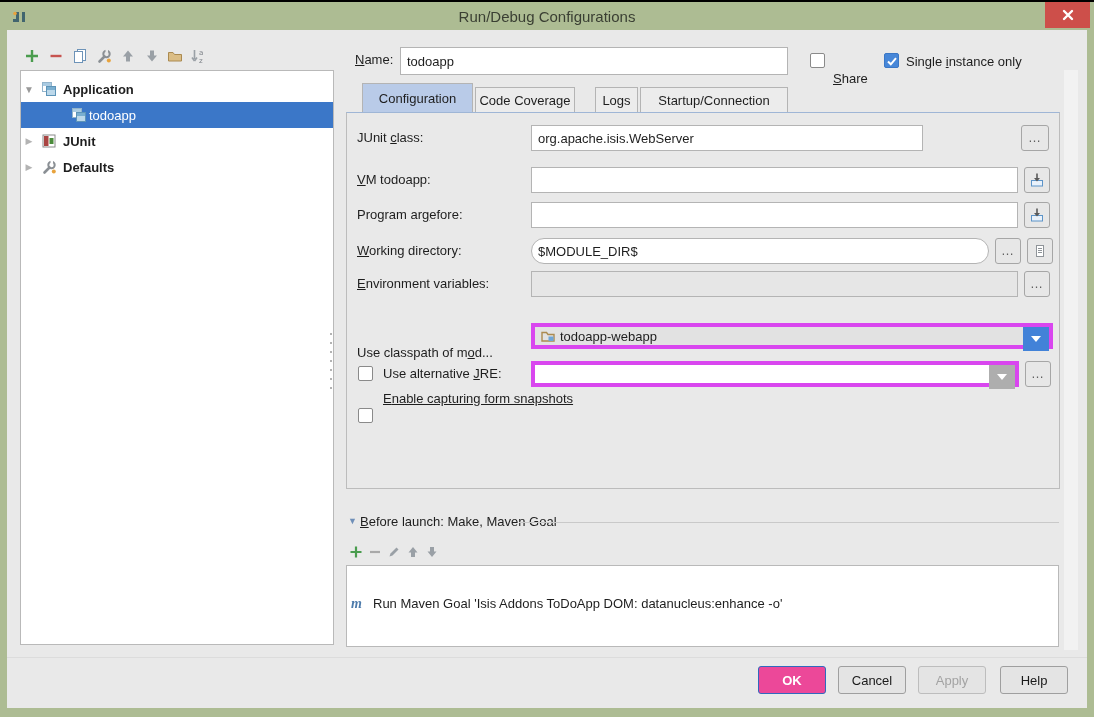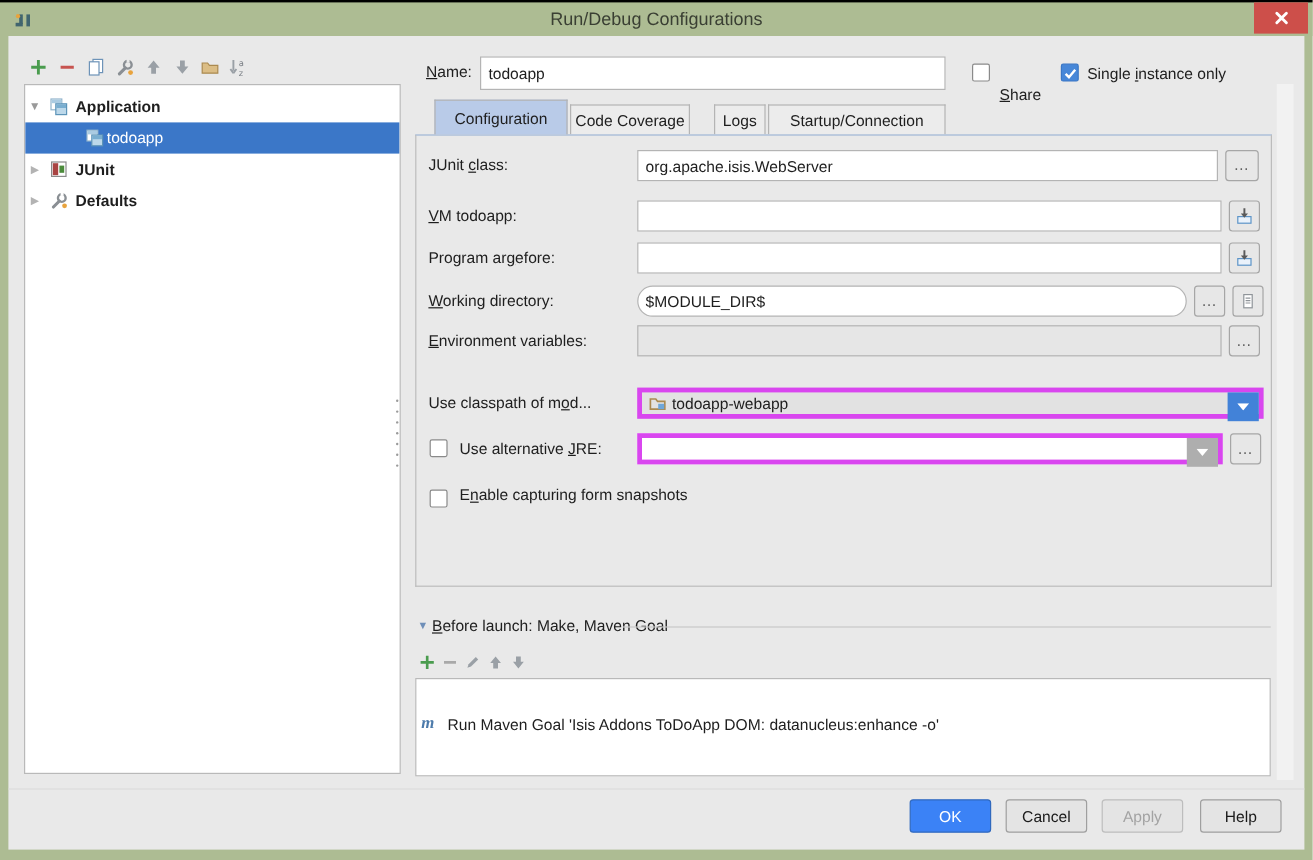--- a/index.html
+++ b/index.html
@@ -59,21 +59,21 @@
   
   .bl-line{position:absolute;height:1px;background:#c9c9c9;}
   .bl-list{position:absolute;left:339px;top:535px;width:713px;height:82px;background:#ffffff;border:1px solid #b9b9b9;}
   .bl-row{position:absolute;left:0;width:100%;height:24px;display:flex;align-items:center;}
   .bl-row.striped{background:#edf3fb;}
   .bl-row .bl-ic{margin:0 7px 0 4px;width:15px;height:15px;flex:none;}
   .maven-m{font-family:"Liberation Serif", serif;font-style:italic;font-weight:bold;color:#4d7bab;font-size:14px;line-height:15px;}
   
   .btn{position:absolute;top:636px;width:68px;height:28px;background:#e4e4e4;border:1px solid #9f9f9f;border-radius:3px;
        display:flex;align-items:center;justify-content:center;font-size:13px;color:#1a1a1a;cursor:pointer;}
-  .btn.primary{background:#3b82f6;border-color:#3069be;color:#ffffff;font-weight:normal;}
+  .btn.primary{background:#ec4899;border-color:#3069be;color:#ffffff;font-weight:bold;}
   .btn.disabled{color:#a3a3a3;border-color:#bdbdbd;cursor:default;}
   .separator{position:absolute;left:0;top:627px;width:1080px;height:1px;background:#dcdcdc;}
   .scroll-track{position:absolute;left:1057px;top:40px;width:14px;height:580px;background:#f2f2f2;}
   .tb-icon{position:absolute;width:16px;height:16px;top:18px;cursor:pointer;}
   .bl-tb-icon{position:absolute;width:14px;height:14px;top:515px;cursor:pointer;}
 </style>
 </head>
 <body>
 
 <div class="window">
@@ -213,21 +213,21 @@
     <div class="tab" style="left:572px;width:43px;">
         <span>Logs</span>
       </div>
     <div class="tab" style="left:617px;width:148px;">
         <span>Startup/Connection</span>
       </div>
 
     <div class="tab-panel">
 
       <span class="flabel" style="left:10px;top:17px;"><span>JUnit </span><span class="u">c</span><span>lass:</span></span>
-      <input class="txt" style="left: 184px; top: 12px; width: 484px;" value="org.apache.isis.WebServer">
+      <input class="txt" style="left: 184px; top: 12px; width: 392px;" value="org.apache.isis.WebServer">
       <div class="sq-btn" style="left:674px;top:12px;">
           <span class="ellipsis">…</span>
         </div>
 
       <span class="flabel" style="left:10px;top:59px;"><span></span><span class="u">V</span><span>M todoapp:</span></span>
       <input class="txt" style="left: 184px; top: 54px; width: 487px;" value="">
       <div class="sq-btn" style="left:677px;top:54px;width:26px;">
         <svg width="16" height="16">
             <rect x="2.5" y="8.5" width="11" height="5.5" fill="#eaf2fb" stroke="#5d94c8"></rect>
             <path d="M8 1.5 V8" stroke="#5a5a5a" stroke-width="1.6"></path>
@@ -256,21 +256,21 @@
             <path d="M6 5.5 H10 M6 7.5 H10 M6 9.5 H10" stroke="#8f9499" stroke-width="1"></path>
           </svg>
       </div>
 
       <span class="flabel" style="left:10px;top:163px;"><span></span><span class="u">E</span><span>nvironment variables:</span></span>
       <input class="txt disabled" style="left: 184px; top: 158px; width: 487px;" value="">
       <div class="sq-btn" style="left:677px;top:158px;width:26px;">
           <span class="ellipsis">…</span>
         </div>
 
-      <span class="flabel" style="left:10px;top:215px;text-align:center;"><span>Use classpath of m</span><span class="u">o</span><span>d...</span></span>
+      <span class="flabel" style="left:10px;top:232px;text-align:center;"><span>Use classpath of m</span><span class="u">o</span><span>d...</span></span>
       <div class="combo" style="left:184px;top:210px;width:522px;">
         <span style="margin-left:5px;width:16px;height:16px;flex:none;">
           <svg width="16" height="16">
               <path d="M2 4.5 H6.5 L8 6.5 H14 V13 H2 Z" fill="none" stroke="#ab8a50" stroke-width="1.4"></path>
               <rect x="8.5" y="8.5" width="5" height="4.5" fill="#6ea6d8"></rect>
             </svg>
         </span>
         <span class="combo-text">todoapp-webapp</span>
         <span class="combo-arrow blue">
           <svg width="10" height="6">
@@ -287,21 +287,21 @@
           <svg width="10" height="6">
               <polygon points="0,0 10,0 5,6" fill="#ffffff"></polygon>
             </svg>
         </span>
       </div>
       <div class="sq-btn" style="left:678px;top:248px;width:26px;">
           <span class="ellipsis">…</span>
         </div>
 
       <span class="checkbox" style="left:11px;top:295px;"></span>
-      <span class="flabel" style="left:36px;top:292px;"><span>E</span><span class="u">n</span><span>able capturing form snapshots</span></span>
+      <span class="flabel" style="left:36px;top:278px;text-decoration:underline;"><span>E</span><span class="u">n</span><span>able capturing form snapshots</span></span>
     </div>
 
     <span style="position:absolute;left:341px;top:486px;font-size:9px;color:#6f8fb8;">▼</span>
     <span class="flabel" style="left:353px;top:484px;"><span></span><span class="u">B</span><span>efore launch: Make, Maven Goal</span></span>
     <div class="bl-line" style="left:512px;top:492px;width:540px;"></div>
 
     <span class="bl-tb-icon" style="left:342px;">
       <svg width="14" height="14">
           <path d="M7 1.5 V12.5 M1.5 7 H12.5" stroke="#4a9c4e" stroke-width="2.2"></path>
         </svg></span>

